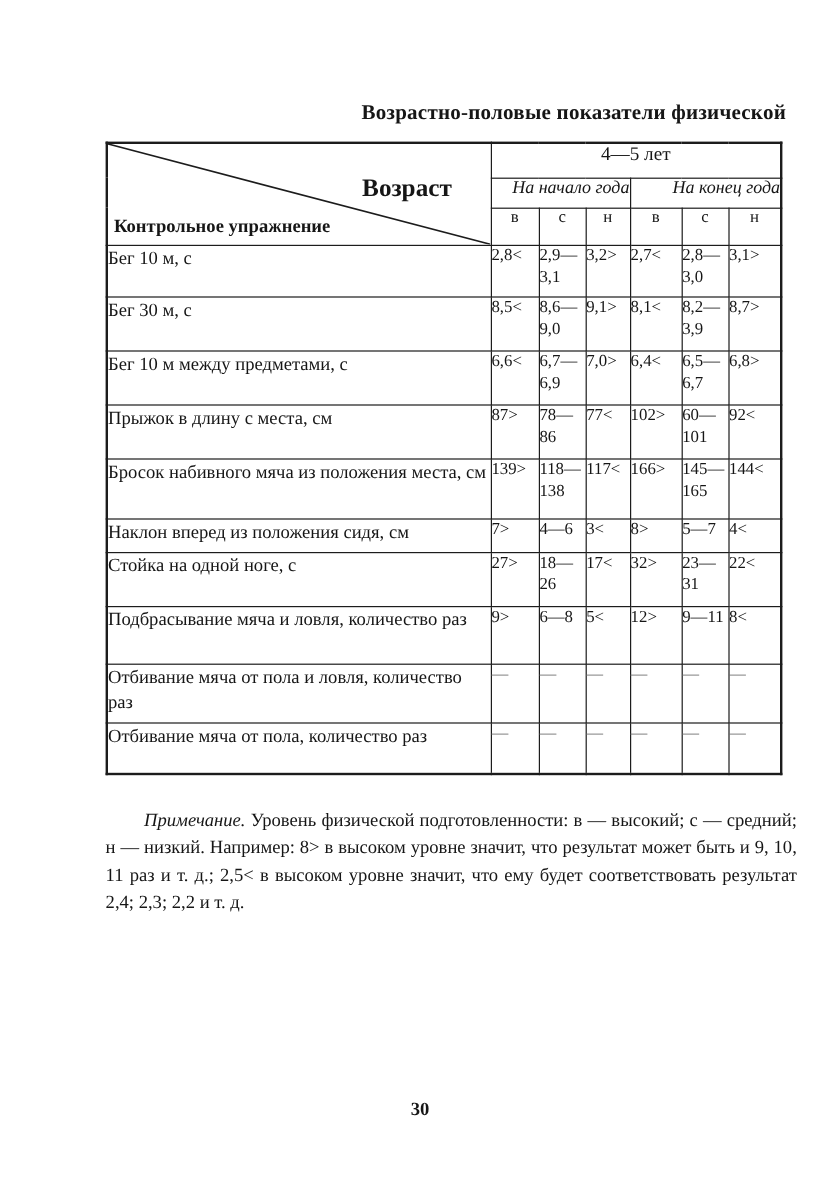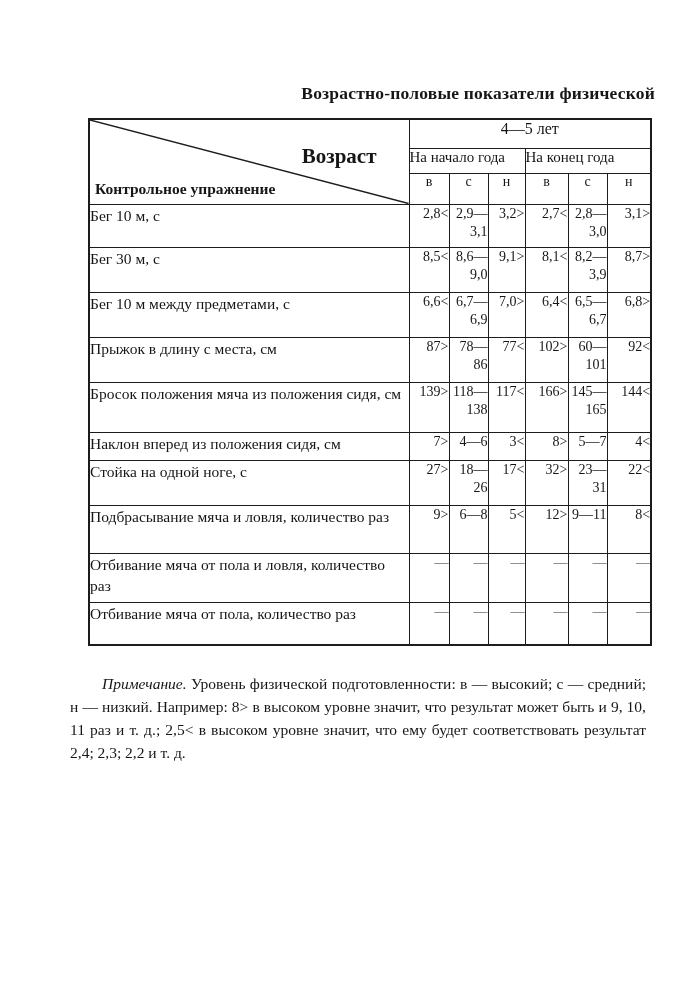--- a/index.html
+++ b/index.html
@@ -47,43 +47,43 @@
   }
   .corner .bottom-label{
     position:absolute;bottom:6px;left:5px;
     font-size:15.5px;font-weight:bold;
   }
   .age-head{
     text-align:center;vertical-align:middle;
     font-size:16px;font-weight:bold;
   }
   .period-head{
-    text-align:left;vertical-align:middle;
-    font-size:15px;font-weight:bold;
+    text-align:right;vertical-align:middle;
+    font-size:15px;font-weight:bold;font-style:italic;
   }
   .level-head{
     text-align:center;vertical-align:middle;
     font-size:14px;font-weight:bold;
   }
   
   td.exercise{
     font-size:15.5px;
     padding:3px 6px 2px 5px;
     line-height:21px;
   }
   td.val{
-    text-align:right;
+    text-align:left;
     font-size:14px;
     line-height:18px;
     padding:5px 1px 2px 1px;
   }
   tr.empty-row td.val{color:#6b6b6b;}
   .note{
     position:absolute;
-    left:70px;top:672px;width:576px;
+    left:88px;top:672px;width:576px;
     font-size:15.5px;
     line-height:23px;
     text-align:justify;
     text-indent:32px;
     margin:0;
   }
   .note .note-label{font-style:italic;}
   .page-number{
     position:absolute;
     left:0;top:916px;width:700px;
@@ -163,21 +163,21 @@
       <tr style="height:45px">
         <td class="exercise">Прыжок в длину с места, см</td>
         <td class="val">87&gt;</td>
         <td class="val">78—86</td>
         <td class="val">77&lt;</td>
         <td class="val">102&gt;</td>
         <td class="val">60—101</td>
         <td class="val">92&lt;</td>
       </tr>
       <tr style="height:50px">
-        <td class="exercise">Бросок положения мяча из положения сидя, см</td>
+        <td class="exercise">Бросок набивного мяча из положения места, см</td>
         <td class="val">139&gt;</td>
         <td class="val">118—138</td>
         <td class="val">117&lt;</td>
         <td class="val">166&gt;</td>
         <td class="val">145—165</td>
         <td class="val">144&lt;</td>
       </tr>
       <tr style="height:28px">
         <td class="exercise">Наклон вперед из положения сидя, см</td>
         <td class="val">7&gt;</td>
@@ -221,14 +221,15 @@
         <td class="val">—</td>
         <td class="val">—</td>
         <td class="val">—</td>
         <td class="val">—</td>
       </tr>
     </tbody>
   </table>
 
   <p class="note"><span class="note-label">Примечание.</span><span> Уровень физической подготовленности: в — высокий; с — средний; н — низкий. Например: 8&gt; в высоком уровне значит, что результат может быть и 9, 10, 11 раз и т. д.; 2,5&lt; в высоком уровне значит, что ему будет соответствовать результат 2,4; 2,3; 2,2 и т. д.</span></p>
 
+  <div class="page-number">30</div>
 
 </div>
 
 </body></html>

